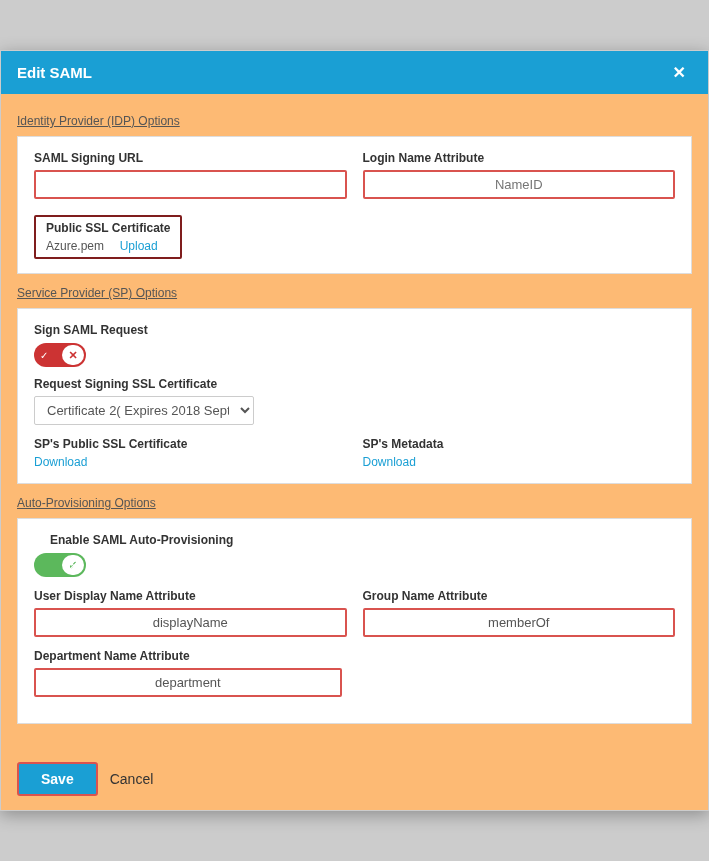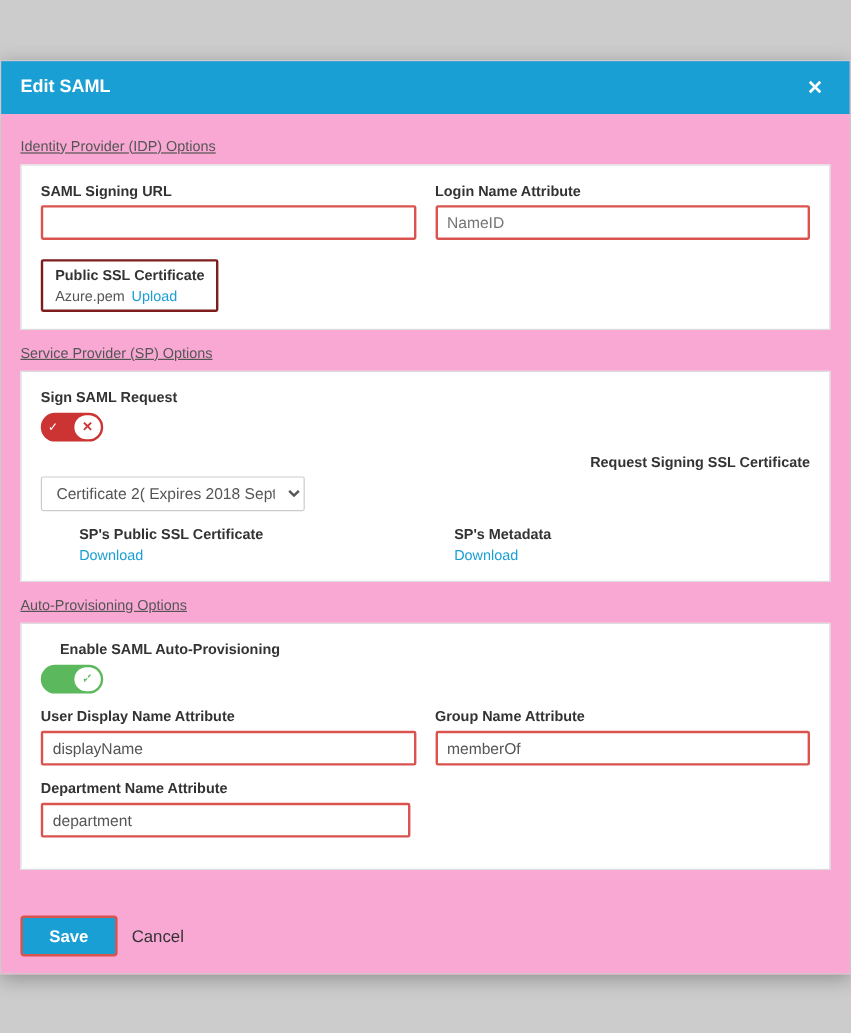--- a/index.html
+++ b/index.html
@@ -7,21 +7,21 @@
       font-family: Arial, sans-serif;
       font-size: 13px;
       background: #ccc;
       display: flex;
       justify-content: center;
       align-items: center;
       min-height: 100vh;
     }
     .modal {
       width: 709px;
-      background: #f9a8d4;
+      background: #fdba74;
       border: 1px solid #ccc;
       box-shadow: 0 4px 16px rgba(0,0,0,0.3);
     }
     .modal-header {
       background: #1a9fd4;
       color: white;
       padding: 10px 16px;
       display: flex;
       justify-content: space-between;
       align-items: center;
@@ -71,39 +71,40 @@
       margin-bottom: 5px;
     }
     .field-input {
       width: 100%;
       padding: 5px 8px;
       border: 2px solid #d9534f;
       border-radius: 2px;
       font-size: 13px;
       color: #555;
       outline: none;
+      text-align: center;
     }
     .cert-box {
       border: 2px solid #7f1d1d;
       padding: 4px 10px;
       display: inline-block;
       border-radius: 2px;
       margin-top: 4px;
     }
     .cert-box-label {
       font-size: 12px;
       font-weight: bold;
       color: #333;
       display: block;
       margin-bottom: 3px;
     }
     .cert-file {
       font-size: 12px;
       color: #555;
-      margin-right: 2px;
+      margin-right: 12px;
     }
     .link-blue {
       color: #1a9fd4;
       font-size: 12px;
       cursor: pointer;
       text-decoration: none;
     }
     .toggle-container {
       display: flex;
       align-items: center;
@@ -180,21 +181,20 @@
       border: 1px solid #ccc;
       border-radius: 2px;
       font-size: 13px;
       color: #555;
       background: white;
       cursor: pointer;
     }
     .sp-links-row {
       display: flex;
       gap: 16px;
-      margin-left: 32px;
     }
     .sp-link-col {
       flex: 1;
     }
     .sp-link-label {
       font-size: 12px;
       font-weight: bold;
       color: #333;
       margin-bottom: 3px;
     }
@@ -269,21 +269,21 @@
       <div class="toggle-container">
         <div class="toggle-off">
           <span class="toggle-check">✓</span>
           <div class="toggle-knob">
             <span class="toggle-icon">✕</span>
           </div>
         </div>
       </div>
 
       
-      <div class="field-label" style="margin-top:10px; margin-bottom:5px;text-align:right;">Request Signing SSL Certificate</div>
+      <div class="field-label" style="margin-top:10px; margin-bottom:5px;">Request Signing SSL Certificate</div>
       <select class="field-select">
         <option>Certificate 2( Expires 2018 September )</option>
       </select>
 
       
       <div class="sp-links-row" style="margin-top:12px;">
         <div class="sp-link-col">
           <div class="sp-link-label">SP's Public SSL Certificate</div>
           <a class="link-blue">Download</a>
         </div>

